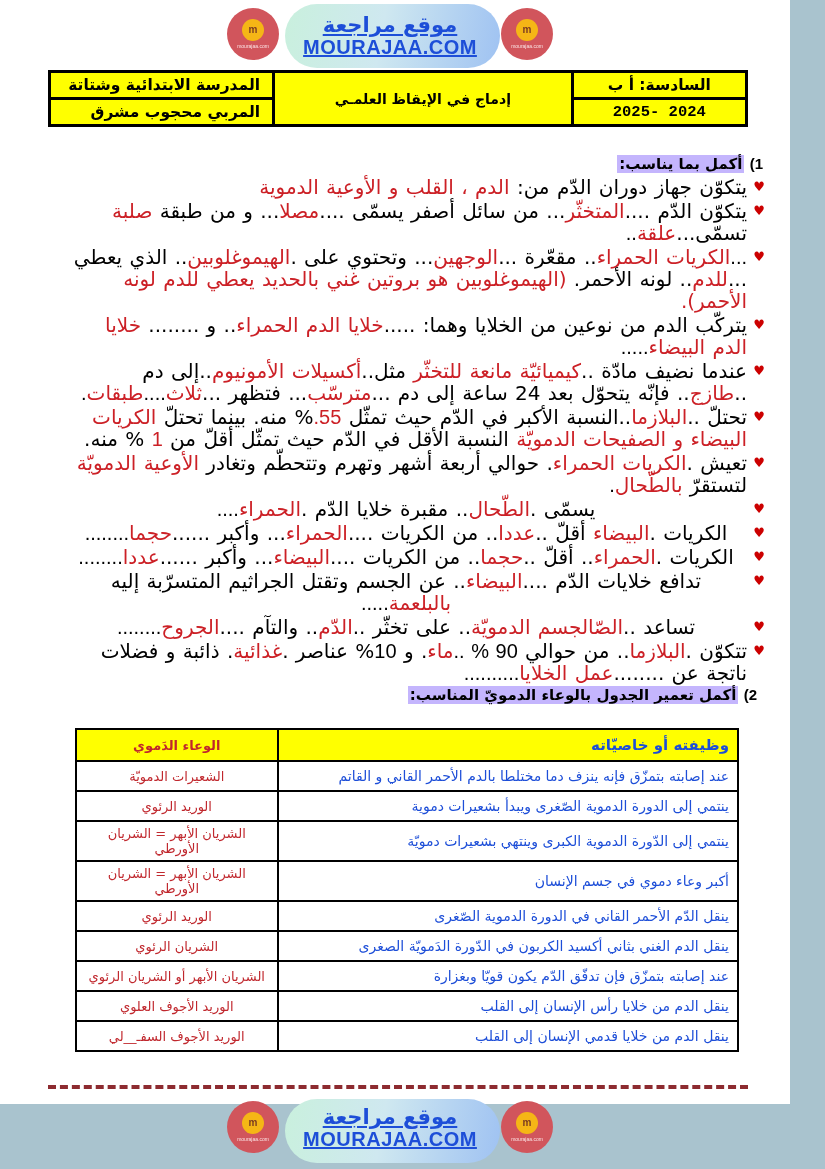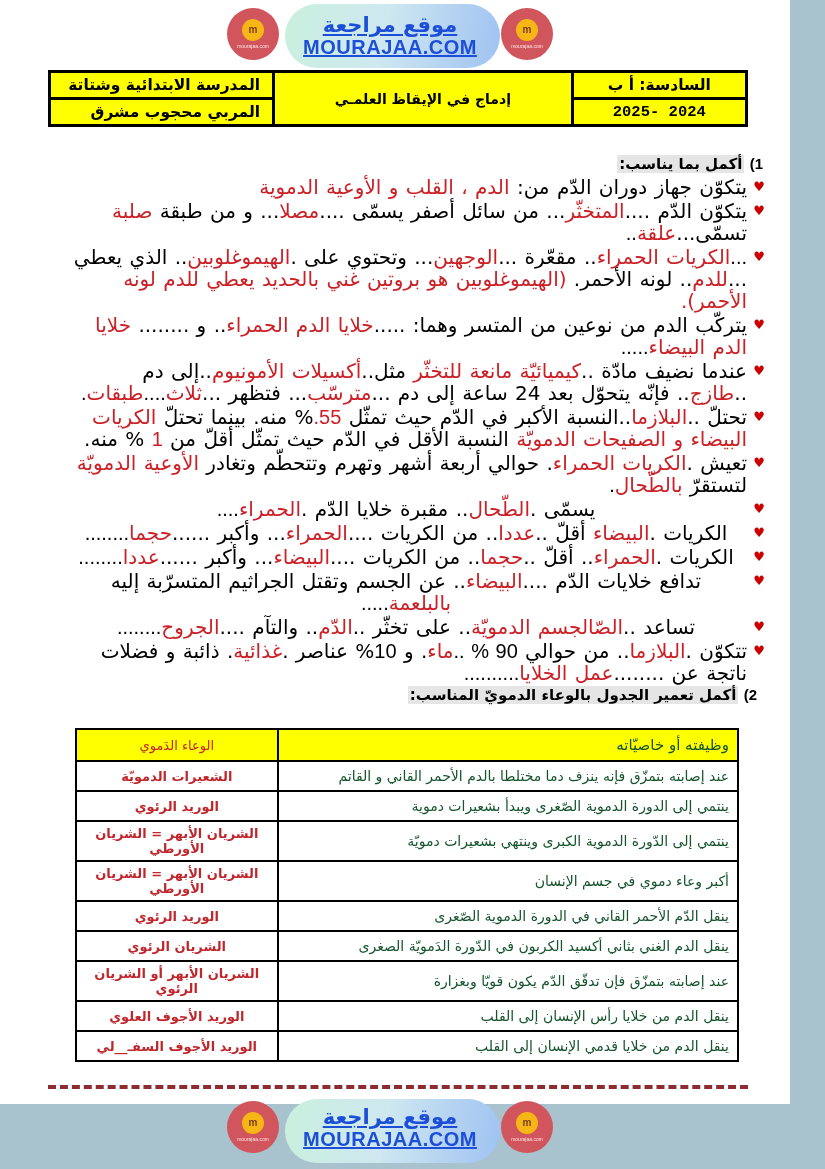--- a/index.html
+++ b/index.html
@@ -130,21 +130,21 @@
   .prompt {
     position: absolute;
     text-align: right;
     direction: rtl;
     font-size: 15px;
     font-weight: bold;
     color: #000;
     z-index: 10;
   }
   .prompt .hl {
-    background: #e5e5e5;
+    background: #c4b5fd;
     padding: 0 2px;
   }
   .prompt .idx { font-family: "Liberation Sans", sans-serif; }
   #prompt-1 { right: 62px; top: 155px; }
   #prompt-2 { right: 68px; top: 686px; }
 
   
   .blist {
     position: absolute;
     right: 60px; top: 176px;
@@ -186,34 +186,34 @@
     left: 75px; top: 728px;
     width: 664px;
     border-collapse: collapse;
     z-index: 10;
     background: #fff;
   }
   .tbl th, .tbl td {
     border: 2px solid #000;
     padding: 4px 8px;
     font-size: 14px;
-    color: #14532d;
+    color: #1d4ed8;
     vertical-align: middle;
     height: 30px;
   }
   .tbl thead th {
     background: #ffff00;
-    font-weight: normal;
+    font-weight: bold;
     text-align: center;
     font-size: 15px;
     height: 32px;
   }
   .tbl .col-desc { width: 462px; text-align: right; }
   .tbl .col-vess { width: 202px; text-align: center; color: #c0272d; font-size: 13px; }
-  .tbl tbody tr td.col-vess { font-weight: bold; }
+  .tbl tbody tr td.col-vess { font-weight: normal; }
 
   
   .dashrule {
     position: absolute;
     left: 48px; top: 1085px;
     width: 700px; height: 0;
     border-top: 4px dashed #8d2b30;
     z-index: 8;
   }
   .bottom-fill {
@@ -257,21 +257,21 @@
     <div class="bitem">
       <span class="heart">♥</span>
       <span class="btext rgt"><span>يتكوّن الدّم ....</span><span class="r">المتخثّر</span><span>... من سائل أصفر يسمّى ....</span><span class="r">مصلا</span><span>... و من طبقة </span><span class="r">صلبة</span><span> تسمّى...</span><span class="r">علقة</span><span class="num">..</span></span>
     </div>
     <div class="bitem">
       <span class="heart">♥</span>
       <span class="btext rgt"><span class="num">...</span><span class="r">الكريات الحمراء</span><span>.. مقعّرة ...</span><span class="r">الوجهين</span><span>... وتحتوي على .</span><span class="r">الهيموغلوبين</span><span>.. الذي يعطي ...</span><span class="r">للدم</span><span>.. لونه الأحمر. </span><span class="r">(الهيموغلوبين هو بروتين غني بالحديد يعطي للدم لونه الأحمر).</span></span>
     </div>
     <div class="bitem">
       <span class="heart">♥</span>
-      <span class="btext rgt"><span>يتركّب الدم من نوعين من المتسر وهما: .....</span><span class="r">خلايا الدم الحمراء</span><span>.. و ........ </span><span class="r">خلايا الدم البيضاء</span><span class="num">.....</span></span>
+      <span class="btext rgt"><span>يتركّب الدم من نوعين من الخلايا وهما: .....</span><span class="r">خلايا الدم الحمراء</span><span>.. و ........ </span><span class="r">خلايا الدم البيضاء</span><span class="num">.....</span></span>
     </div>
     <div class="bitem">
       <span class="heart">♥</span>
       <span class="btext rgt"><span>عندما نضيف مادّة ..</span><span class="r">كيميائيّة مانعة للتخثّر</span><span>  مثل..</span><span class="r">أكسيلات الأمونيوم</span><span>..إلى دم ..</span><span class="r">طازج</span><span>.. فإنّه يتحوّل بعد 24 ساعة إلى دم ...</span><span class="r">مترسّب</span><span>... فتظهر ...</span><span class="r">ثلاث</span><span class="num">....</span><span class="r">طبقات</span><span class="num">.</span></span>
     </div>
     <div class="bitem">
       <span class="heart">♥</span>
       <span class="btext rgt"><span>تحتلّ ..</span><span class="r">البلازما</span><span>..النسبة الأكبر في الدّم حيث تمثّل </span><span class="r num">55.</span><span>% منه. بينما تحتلّ </span><span class="r">الكريات البيضاء و الصفيحات الدمويّة</span><span>  النسبة الأقل في الدّم حيث تمثّل أقلّ من </span><span class="r num">1</span><span> % منه.</span></span>
     </div>
     <div class="bitem">

